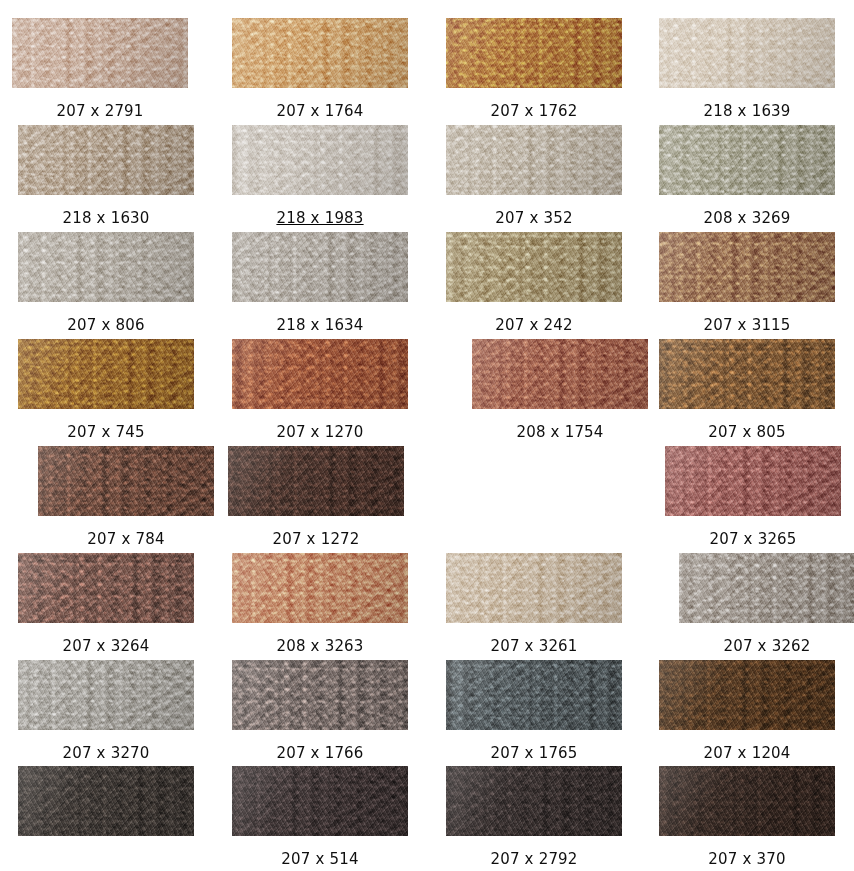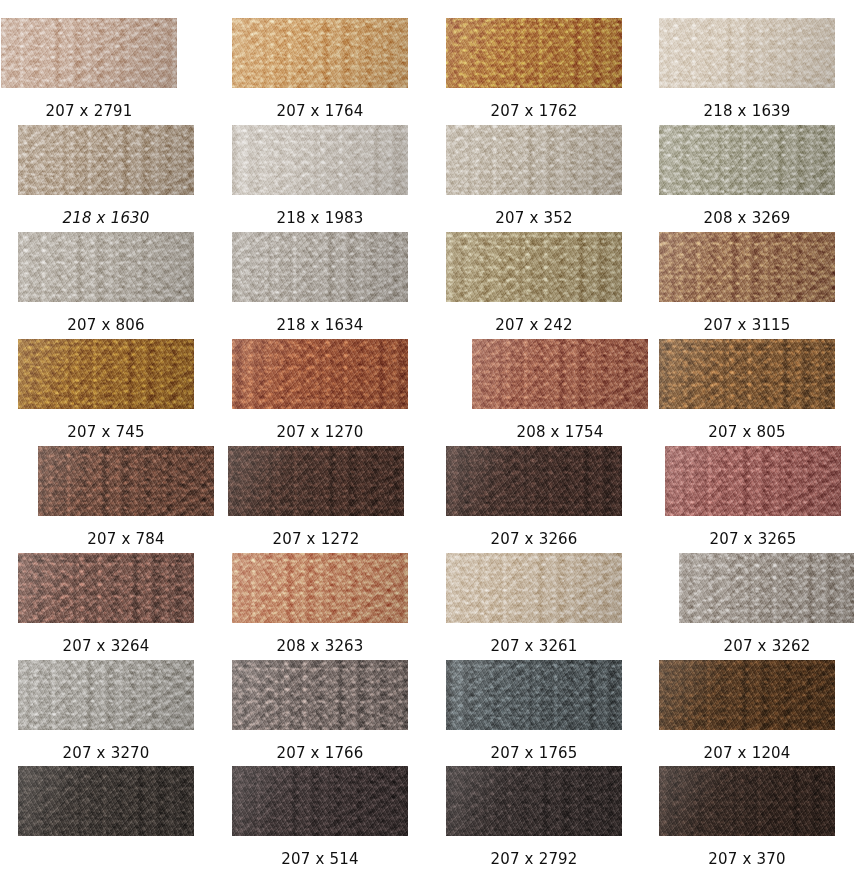--- a/index.html
+++ b/index.html
@@ -88,21 +88,21 @@
     color: #0f0f0f;
     letter-spacing: 0.2px;
     margin-top: 14px;
     white-space: nowrap;
   }
 </style>
 </head>
 <body style="background: rgb(255, 255, 255);">
 
 <div id="swatch-grid" style="background: rgb(255, 255, 255);">
-    <div class="swatch-cell" style="left: 1px; top: 18px; width: 204px;">
+    <div class="swatch-cell" style="left: 12px; top: 18px; width: 204px;">
       <div class="swatch-image" title="207 x 2791" style="width: 176px; height: 70px; background-color: rgb(203, 177, 160);">
         <div class="grain" style="background-position: 0px 0px;"></div>
         <div class="grain-fine" style="background-position: 0px 0px;"></div>
         <div class="sheen"></div>
       </div>
       <div class="swatch-caption" style="width: 176px; color: rgb(15, 15, 15);">207 x 2791</div>
     </div>
     <div class="swatch-cell" style="left: 232px; top: 18px; width: 176px;">
       <div class="swatch-image" title="207 x 1764" style="width: 176px; height: 70px; background-color: rgb(210, 167, 113);">
         <div class="grain" style="background-position: 37px 53px;"></div>
@@ -126,23 +126,23 @@
         <div class="sheen"></div>
       </div>
       <div class="swatch-caption" style="width: 176px; color: rgb(15, 15, 15);">218 x 1639</div>
     </div>
     <div class="swatch-cell" style="left: 18px; top: 125px; width: 176px;">
       <div class="swatch-image" title="218 x 1630" style="width: 176px; height: 70px; background-color: rgb(181, 164, 145);">
         <div class="grain" style="background-position: 51px 34px;"></div>
         <div class="grain-fine" style="background-position: 34px 51px;"></div>
         <div class="sheen"></div>
       </div>
-      <div class="swatch-caption" style="width: 176px; color: rgb(15, 15, 15); font-style: italic;">218 x 1630</div>
-    </div>
-    <div class="swatch-cell" style="left: 232px; top: 125px; width: 176px;">
+      <div class="swatch-caption" style="width: 176px; color: rgb(15, 15, 15);">218 x 1630</div>
+    </div>
+    <div class="swatch-cell" style="left: 232px; top: 125px; width: 176px; text-decoration: underline;">
       <div class="swatch-image" title="218 x 1983" style="width: 176px; height: 70px; background-color: rgb(205, 199, 191);">
         <div class="grain" style="background-position: 88px 87px;"></div>
         <div class="grain-fine" style="background-position: 87px 88px;"></div>
         <div class="sheen"></div>
       </div>
       <div class="swatch-caption" style="width: 176px; color: rgb(15, 15, 15);">218 x 1983</div>
     </div>
     <div class="swatch-cell" style="left: 446px; top: 125px; width: 176px;">
       <div class="swatch-image" title="207 x 352" style="width: 176px; height: 70px; background-color: rgb(194, 185, 171);">
         <div class="grain" style="background-position: 28px 51px;"></div>
@@ -232,28 +232,20 @@
       <div class="swatch-caption" style="width: 176px; color: rgb(15, 15, 15);">207 x 784</div>
     </div>
     <div class="swatch-cell" style="left: 228px; top: 446px; width: 180px;">
       <div class="swatch-image" title="207 x 1272" style="width: 176px; height: 70px; background-color: rgb(75, 51, 43);">
         <div class="grain" style="background-position: 47px 11px;"></div>
         <div class="grain-fine" style="background-position: 11px 47px;"></div>
         <div class="sheen"></div>
       </div>
       <div class="swatch-caption" style="width: 176px; color: rgb(15, 15, 15);">207 x 1272</div>
     </div>
-    <div class="swatch-cell" style="left: 446px; top: 446px; width: 176px;">
-      <div class="swatch-image" title="207 x 3266" style="width: 176px; height: 70px; background-color: rgb(69, 48, 42);">
-        <div class="grain" style="background-position: 84px 64px;"></div>
-        <div class="grain-fine" style="background-position: 64px 84px;"></div>
-        <div class="sheen"></div>
-      </div>
-      <div class="swatch-caption" style="width: 176px; color: rgb(15, 15, 15);">207 x 3266</div>
-    </div>
     <div class="swatch-cell" style="left: 659px; top: 446px; width: 176px; margin-left: 6px;">
       <div class="swatch-image" title="207 x 3265" style="width: 176px; height: 70px; background-color: rgb(157, 95, 91);">
         <div class="grain" style="background-position: 24px 28px;"></div>
         <div class="grain-fine" style="background-position: 28px 24px;"></div>
         <div class="sheen"></div>
       </div>
       <div class="swatch-caption" style="width: 176px; color: rgb(15, 15, 15);">207 x 3265</div>
     </div>
     <div class="swatch-cell" style="left: 18px; top: 553px; width: 176px;">
       <div class="swatch-image" title="207 x 3264" style="width: 176px; height: 70px; background-color: rgb(124, 89, 79);">

